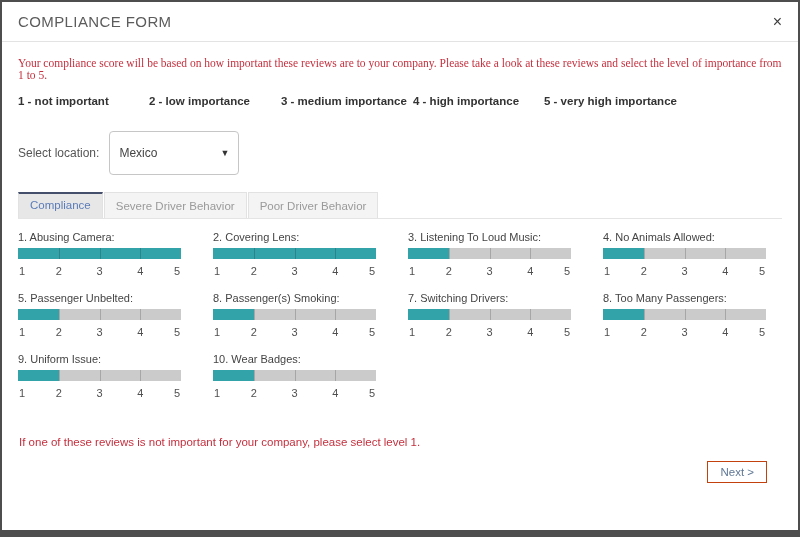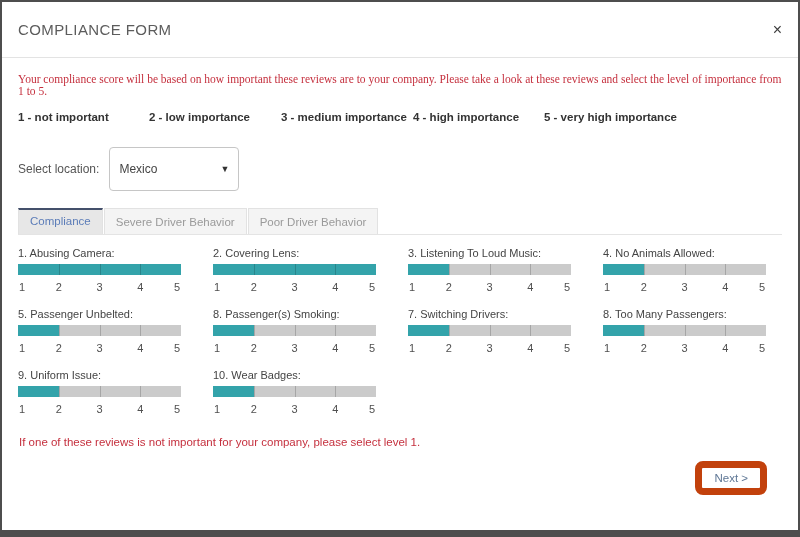--- a/index.html
+++ b/index.html
@@ -9,21 +9,21 @@
   .dialog {
     width:800px; height:537px;
     background:#fff;
     border:2px solid #4e4e4e;
     border-bottom-width:7px;
     position:relative;
     overflow:hidden;
   }
 
   .titlebar {
-    height:56px;
+    height:40px;
     display:flex; align-items:center;
     padding:0 16px;
     border-bottom:1px solid #e3e3e3;
   }
   .title {
     font-size:15px; color:#5c5c5c; letter-spacing:.4px; font-weight:400;
   }
   .close-btn {
     margin-left:auto; font-size:16px; color:#3d3d3d; cursor:pointer;
     line-height:1;
@@ -103,21 +103,21 @@
   .sv-3 { left:75%; transform:translateX(-50%); }
   .sv-4 { right:1px; }
 
   .note-bottom {
     position:absolute; left:17px; top:434px;
     font-size:11.5px; color:#c5303e;
   }
   .next-btn {
     position:absolute; right:31px; top:459px;
     background:#fff;
-    border:7px solid #c2410c; border-radius:8px;
+    border:1px solid #c2410c; border-radius:0;
     padding:4px 12px;
     font-size:11.5px; color:#5f7795;
     cursor:pointer;
     font-family:"Liberation Sans", sans-serif;
   }
 </style>
 </head>
 <body>
 
 <div class="dialog">

